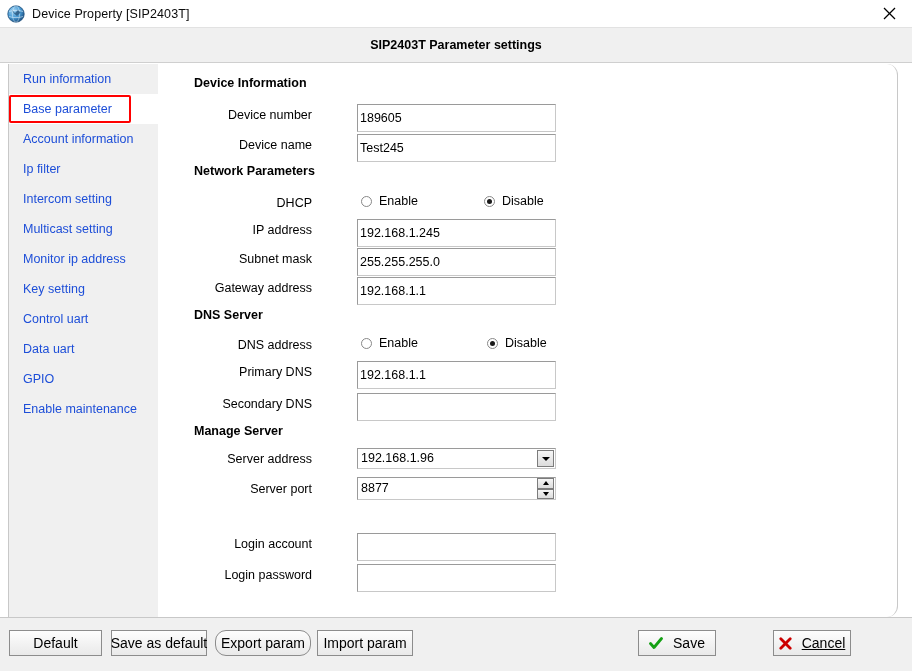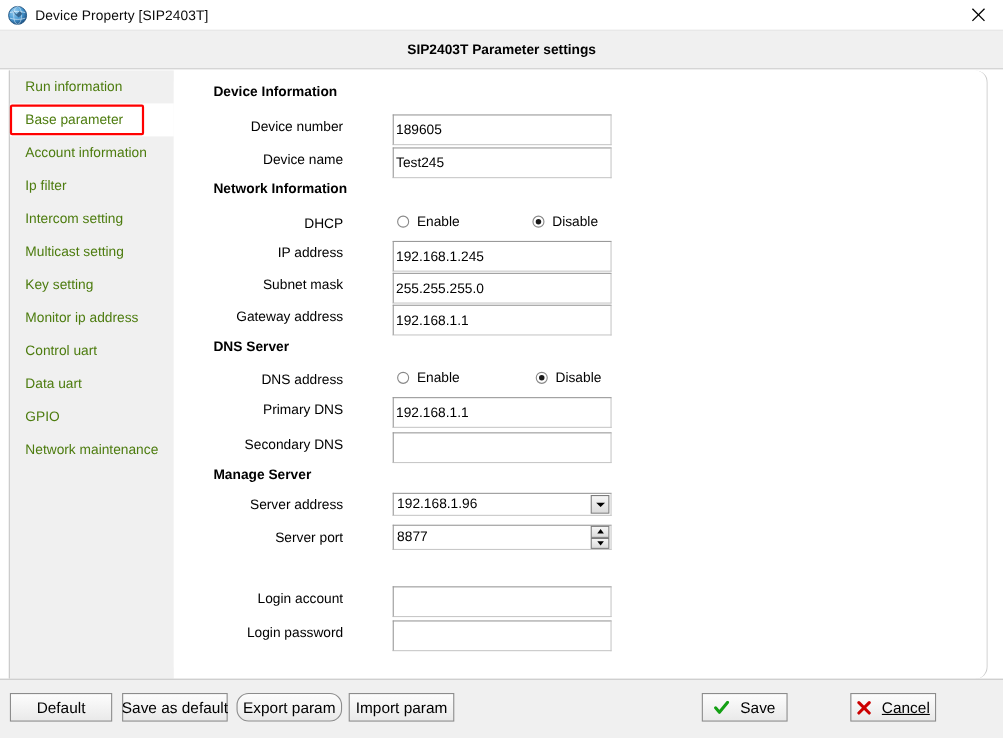--- a/index.html
+++ b/index.html
@@ -90,21 +90,21 @@
     background: #f0f0f0;
     border-left: 1px solid #c8c8c8;
     box-sizing: border-box;
   }
   .nav-item {
     position: relative;
     height: 30px;
     line-height: 30px;
     padding-left: 14px;
     font-size: 12.5px;
-    color: #4d7c0f;
+    color: #1d4ed8;
     white-space: nowrap;
     cursor: default;
     box-sizing: border-box;
   }
   .nav-item.selected {
     background: #ffffff;
   }
   .nav-item.selected .nav-highlight {
     position: absolute;
     left: 0px;
@@ -360,50 +360,50 @@
     <div class="nav-item">
       <span class="nav-label">Ip filter</span>
     </div>
     <div class="nav-item">
       <span class="nav-label">Intercom setting</span>
     </div>
     <div class="nav-item">
       <span class="nav-label">Multicast setting</span>
     </div>
     <div class="nav-item">
+      <span class="nav-label">Monitor ip address</span>
+    </div>
+    <div class="nav-item">
       <span class="nav-label">Key setting</span>
     </div>
     <div class="nav-item">
-      <span class="nav-label">Monitor ip address</span>
-    </div>
-    <div class="nav-item">
       <span class="nav-label">Control uart</span>
     </div>
     <div class="nav-item">
       <span class="nav-label">Data uart</span>
     </div>
     <div class="nav-item">
       <span class="nav-label">GPIO</span>
     </div>
     <div class="nav-item">
-      <span class="nav-label">Network maintenance</span>
+      <span class="nav-label">Enable maintenance</span>
     </div>
   </div>
 
   <div class="content">
 
     <div class="group-title" style="left:36px; top:12px;">Device Information</div>
 
     <div class="field-label" style="left:24px; top:44px; width:130px;">Device number</div>
     <input class="txt" style="top: 40px;" type="text" value="189605">
 
     <div class="field-label" style="left:24px; top:74px; width:130px;">Device name</div>
     <input class="txt" style="top: 70px;" type="text" value="Test245">
 
-    <div class="group-title" style="left:36px; top:100px;">Network Information</div>
+    <div class="group-title" style="left:36px; top:100px;">Network Parameters</div>
 
     <div class="field-label" style="left:24px; top:132px; width:130px;">DHCP</div>
     <div class="radio-row" style="top:130px; width:199px;">
       <div class="radio" style="left:4px; top:0;">
         <span class="radio-dot"></span>
         <span class="radio-text">Enable</span>
       </div>
       <div class="radio" style="left:127px; top:0;">
         <span class="radio-dot on"></span>
         <span class="radio-text">Disable</span>

